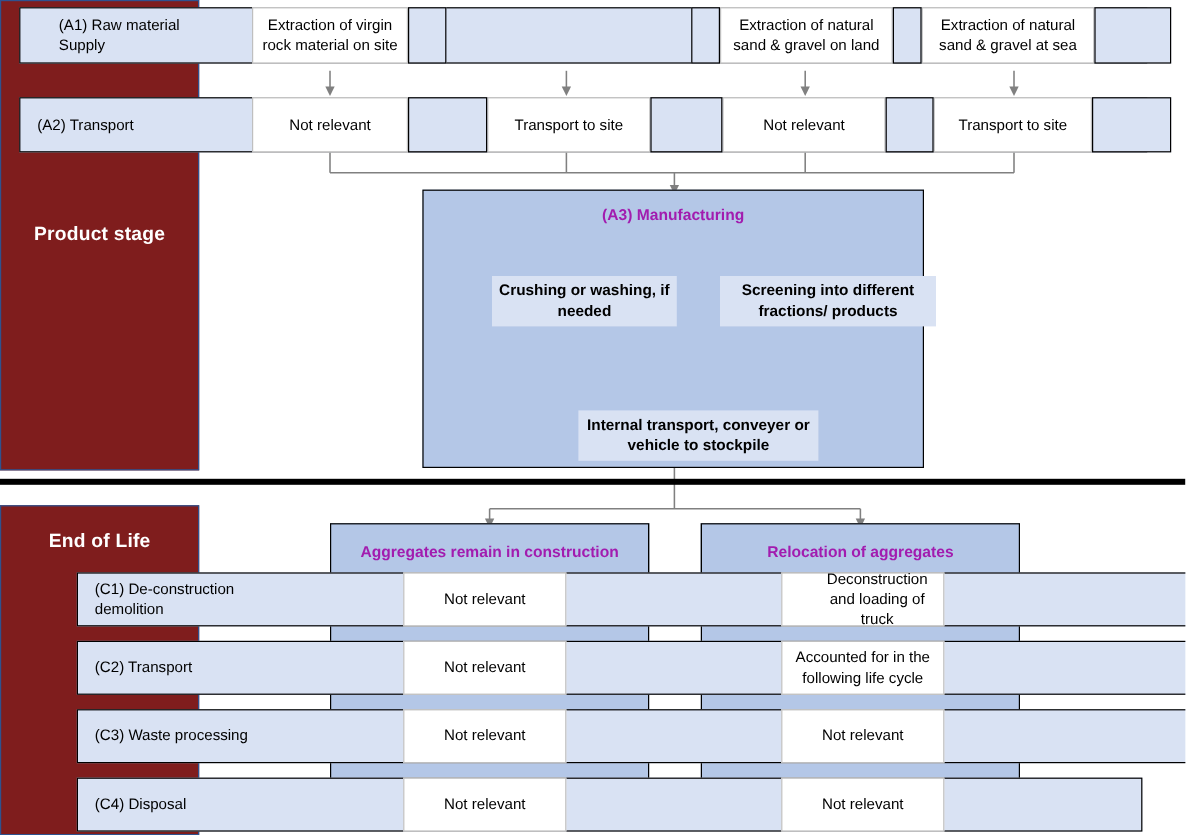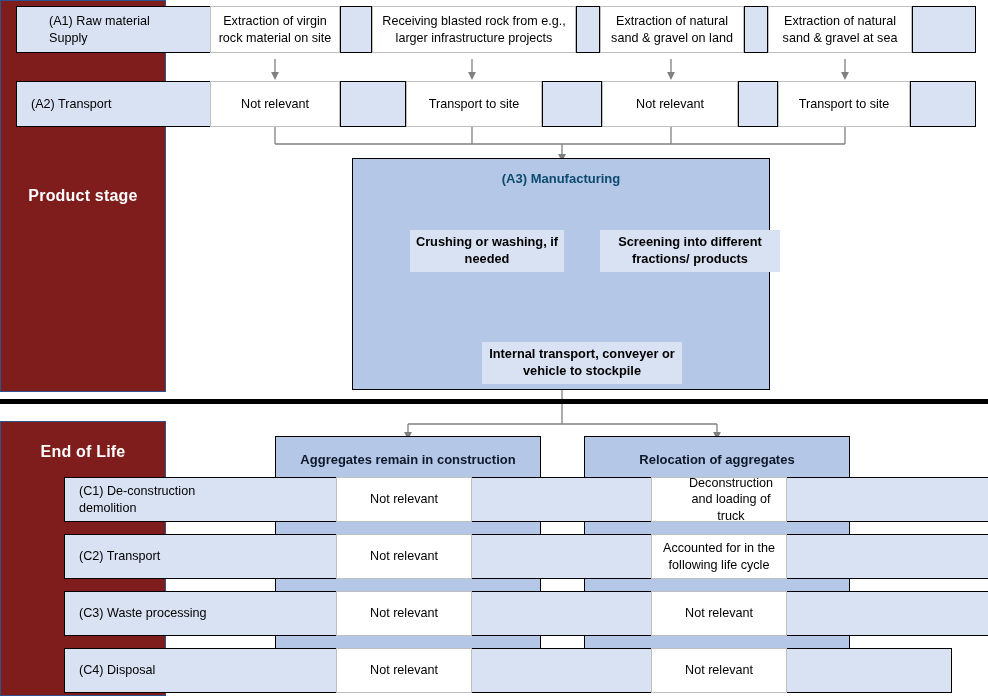--- a/index.html
+++ b/index.html
@@ -30,31 +30,31 @@
     font-size:12.6px;line-height:1.3;color:#000;padding:0 4px;
   }
   .cell-blue{
     background:#D9E2F3;border:1px solid #000000;
   }
 
   
   .col-header{
     background:#B4C7E7;border:1px solid #000000;
     display:flex;align-items:center;justify-content:center;text-align:center;
-    font-size:13px;font-weight:bold;line-height:1.28;color:#0f172a;padding:0 6px;
+    font-size:13px;font-weight:bold;line-height:1.28;color:#a21caf;padding:0 6px;
   }
   .col-band{background:#B4C7E7;border:1px solid #000000;border-top:none;border-bottom:none;}
 
   
   .mfg-box{
     background:#B4C7E7;border:1px solid #000000;
   }
   .mfg-title{
     position:absolute;left:0;right:0;top:12px;text-align:center;
-    font-size:13px;font-weight:bold;color:#0c4a6e;
+    font-size:13px;font-weight:bold;color:#a21caf;
   }
   .mfg-cell{
     background:#D9E2F3;border:none;
     display:flex;align-items:center;justify-content:center;text-align:center;
     font-size:12.8px;font-weight:bold;line-height:1.3;color:#000;padding:0 4px;margin-left:20px;
   }
 
   
   .divider{background:#000000;}
 
@@ -122,23 +122,20 @@
 
   <div class="abs row-band" style="left:16px;top:6px;width:940px;height:47px;">
     <div style="display:flex;flex-direction:column;margin-left:18px;">
       <span>(A1) Raw material</span>
       <span>Supply</span>
     </div>
   </div>
   <div class="abs cell-white" style="left:210px;top:6px;width:130px;height:47px;">
     <span>Extraction of virgin rock material on site</span>
   </div>
-  <div class="abs cell-white" style="left:372px;top:6px;width:204px;height:47px;">
-    <span>Receiving blasted rock from e.g., larger infrastructure projects</span>
-  </div>
   <div class="abs cell-white" style="left:600px;top:6px;width:144px;height:47px;">
     <span>Extraction of natural sand &amp; gravel on land</span>
   </div>
   <div class="abs cell-white" style="left:768px;top:6px;width:144px;height:47px;">
     <span>Extraction of natural sand &amp; gravel at sea</span>
   </div>
 
   <div class="abs row-band" style="left:16px;top:81px;width:940px;height:46px;">
     <span>(A2) Transport</span>
   </div>

